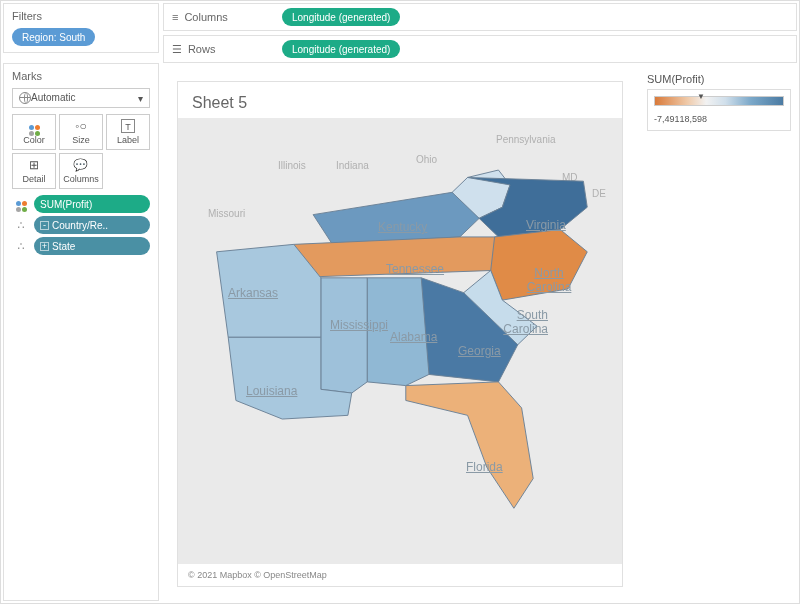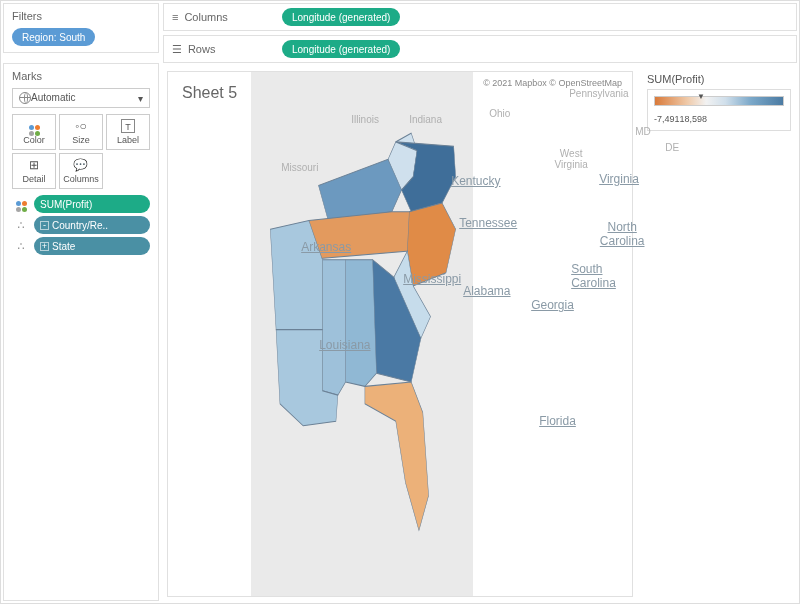--- a/index.html
+++ b/index.html
@@ -18,21 +18,21 @@
 .marks-grid { display: grid; grid-template-columns: repeat(3, 1fr); gap: 3px; margin-bottom: 6px; }
 .mark-btn { border: 1px solid #ccc; padding: 4px 2px; text-align: center; font-size: 9px; display: flex; flex-direction: column; align-items: center; gap: 2px; }
 .mark-icon { font-size: 12px; height: 14px; line-height: 14px; }
 .mark-row { display: flex; align-items: center; gap: 4px; margin-bottom: 3px; }
 .mark-row .dots { width: 18px; text-align: center; }
 .mark-pill { flex: 1; display: flex; align-items: center; border-radius: 10px; padding: 2px 6px; font-size: 10px; color: #fff; height: 18px; gap: 3px; }
 .right-panel { flex: 1; display: flex; flex-direction: column; }
 .shelf-row { display: flex; align-items: center; border: 1px solid #e0e0e0; margin: 2px; height: 28px; padding: 0 8px; gap: 10px; }
 .shelf-label { display: flex; align-items: center; gap: 6px; font-size: 11px; color: #666; width: 100px; }
 .content-row { flex: 1; display: flex; }
-.viz-area { flex: 1; border: 1px solid #e0e0e0; margin: 6px; background: #f4f4f4; position: relative; display: flex; flex-direction: row; }
+.viz-area { flex: 1; border: 1px solid #e0e0e0; margin: 16px; background: #f4f4f4; position: relative; display: flex; flex-direction: column; }
 .sheet-title { font-size: 16px; color: #666; padding: 12px 14px 6px; background: #fff; }
 .map-container { flex: 1; position: relative; background: #eaeaea; }
 .map-attrib { font-size: 9px; color: #888; padding: 6px 10px; background: #fff; }
 .legend-area { width: 160px; padding: 8px; }
 .legend-title { font-size: 11px; color: #555; margin-bottom: 4px; }
 .legend-bar-wrap { border: 1px solid #ddd; padding: 6px; }
 .legend-bar { height: 10px; background: linear-gradient(90deg, #d97a3a 0%, #efc9a8 25%, #f2f2f2 40%, #d0dfeb 55%, #7ba8c9 75%, #4b7ba3 100%); position: relative; border: 1px solid #ccc; }
 .legend-pointer { position: absolute; top: -5px; left: 36%; font-size: 8px; transform: translateX(-50%); color: #555; }
 .legend-labels { display: flex; font-size: 9px; margin-top: 8px; }
 .bg-label { position: absolute; font-size: 10px; color: #b0b0b0; }
@@ -170,21 +170,21 @@
 
             <path class="state-shape" fill="#a8c8de" d="M52 236 L148 236 L148 292 L180 296 L176 320 L108 324 L60 304 Z"></path>
 
             <path class="state-shape" fill="#ecb179" d="M236 288 L332 284 L356 312 L368 388 L348 420 L320 376 L300 320 L236 304 Z"></path>
           </svg>
 
           <span class="state-label" style="top:100px;left:348px">Virginia</span>
           <span class="state-label" style="top:102px;left:200px">Kentucky</span>
           <span class="state-label" style="top:144px;left:208px">Tennessee</span>
           <span class="state-label" style="top:148px;left:346px;width:50px;text-align:center">North Carolina</span>
-          <span class="state-label" style="top:190px;left:320px;width:50px;text-align:left">South Carolina</span>
+          <span class="state-label" style="top:190px;left:320px;width:50px;text-align:right">South Carolina</span>
           <span class="state-label" style="top:226px;left:280px">Georgia</span>
           <span class="state-label" style="top:212px;left:212px">Alabama</span>
           <span class="state-label" style="top:200px;left:152px">Mississippi</span>
           <span class="state-label" style="top:168px;left:50px">Arkansas</span>
           <span class="state-label" style="top:266px;left:68px">Louisiana</span>
           <span class="state-label" style="top:342px;left:288px">Florida</span>
         </div>
         <div class="map-attrib">© 2021 Mapbox © OpenStreetMap</div>
       </div>
       <div class="legend-area">

